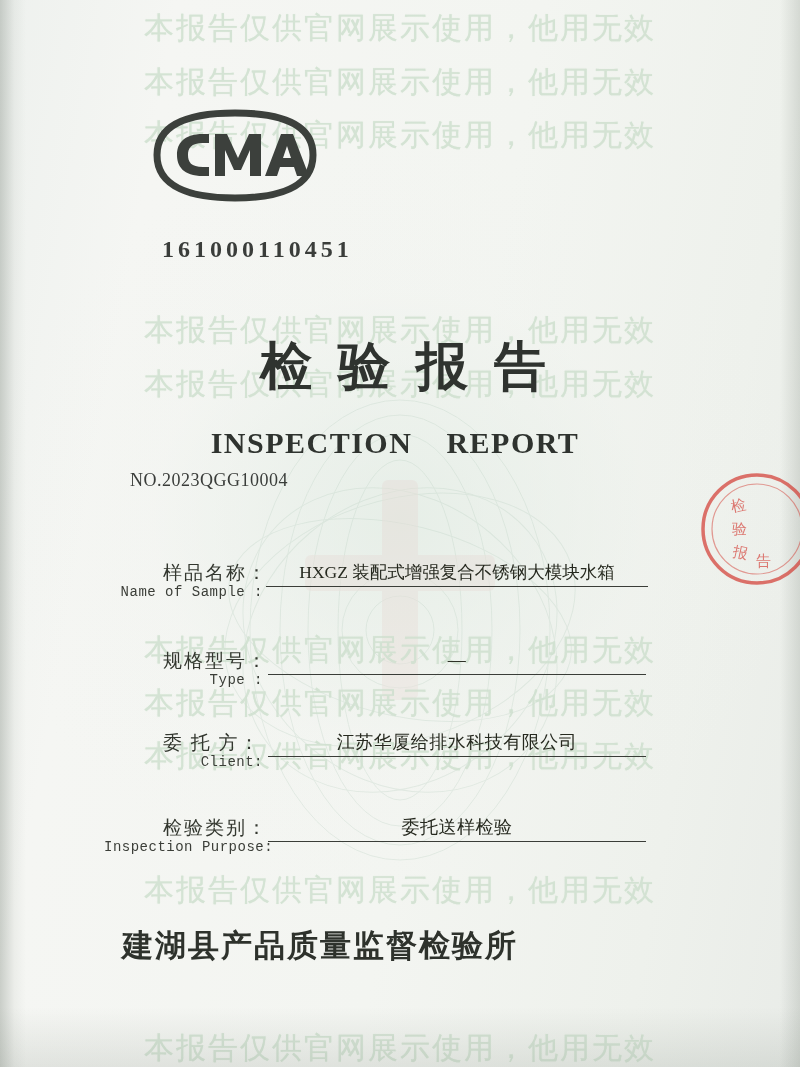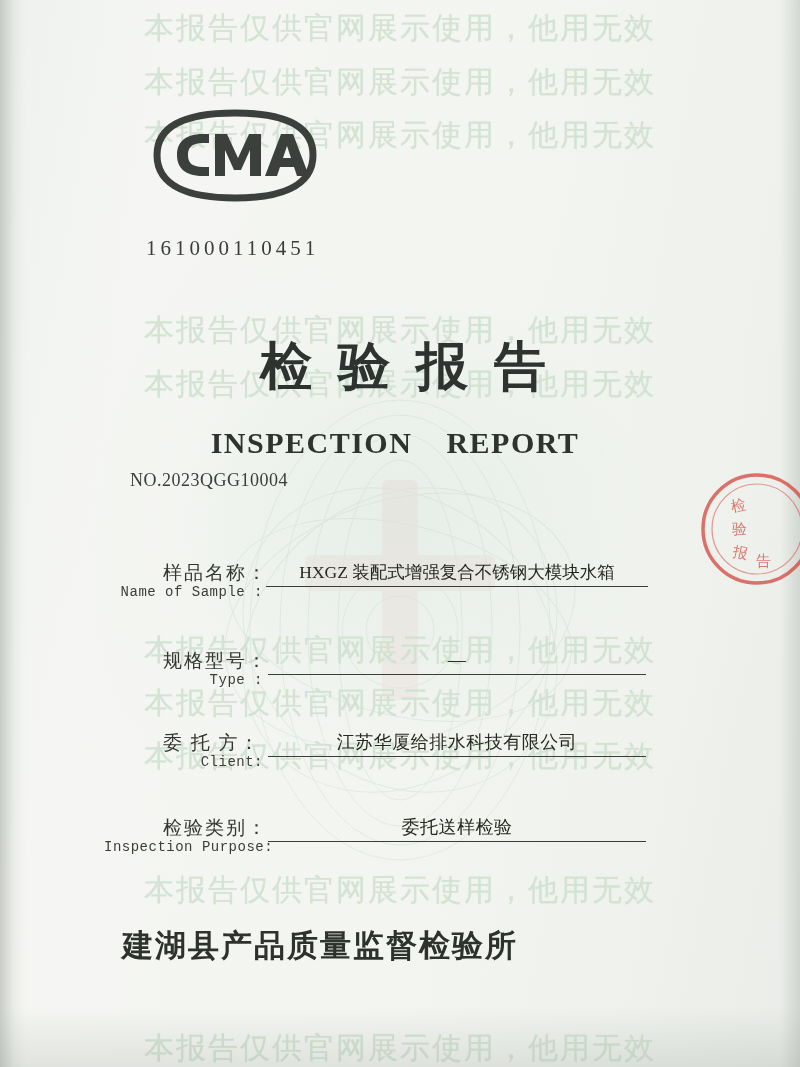--- a/index.html
+++ b/index.html
@@ -81,25 +81,25 @@
   .cma-logo {
     position: absolute;
     left: 145px;
     top: 108px;
     width: 180px;
     height: 95px;
   }
 
   .cert-number {
     position: absolute;
-    left: 146px;
+    left: 162px;
     top: 236px;
     font-family: "Liberation Serif", serif;
-    font-weight: normal;
-    font-size: 21px;
+    font-weight: bold;
+    font-size: 24px;
     letter-spacing: 4px;
     color: #3a3d3a;
   }
 
   .title-cn {
     position: absolute;
     left: 138px;
     top: 332px;
     width: 530px;
     font-family: "Liberation Serif", serif;

